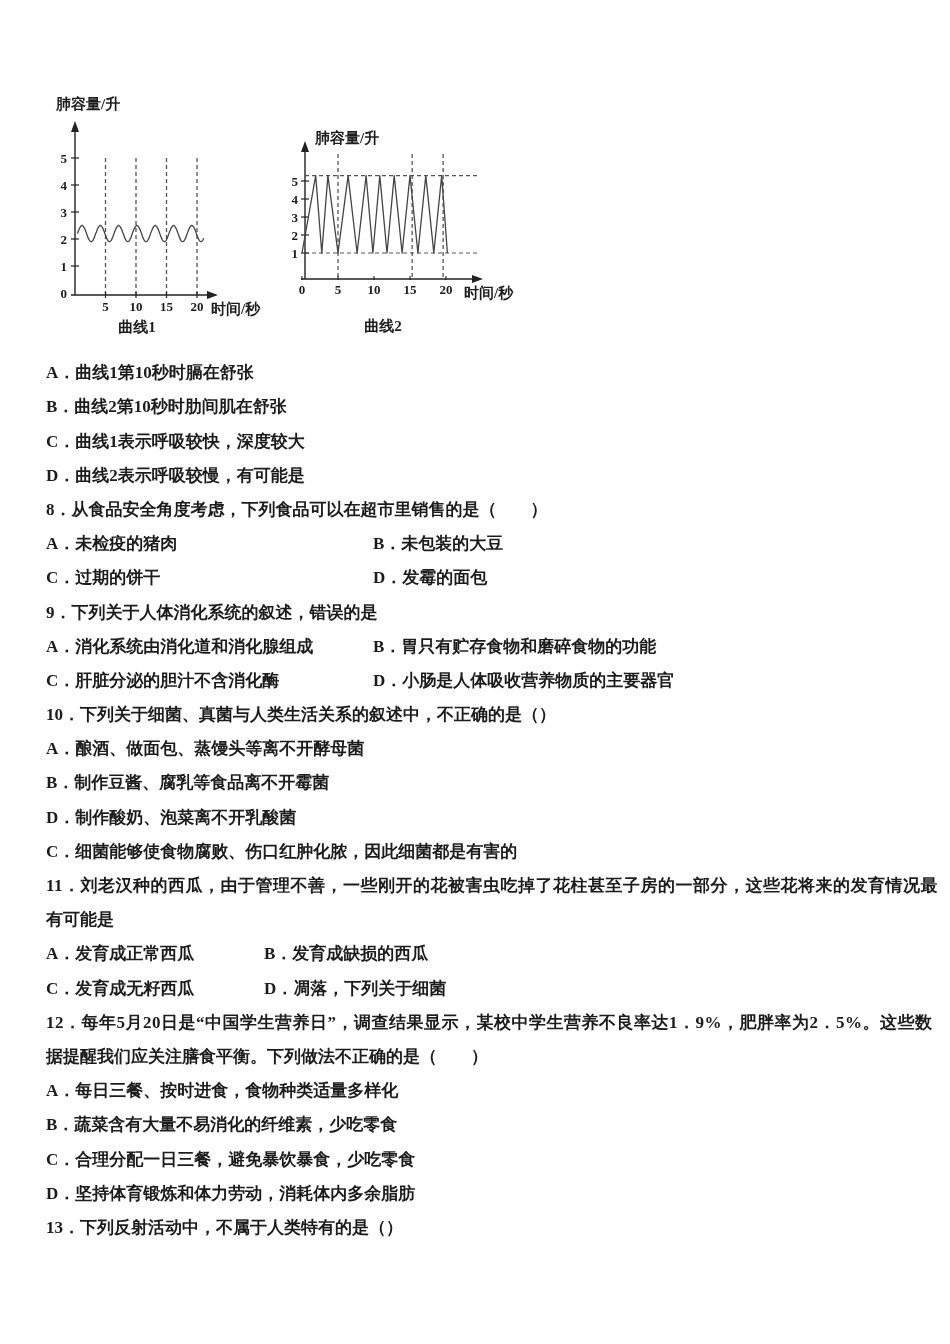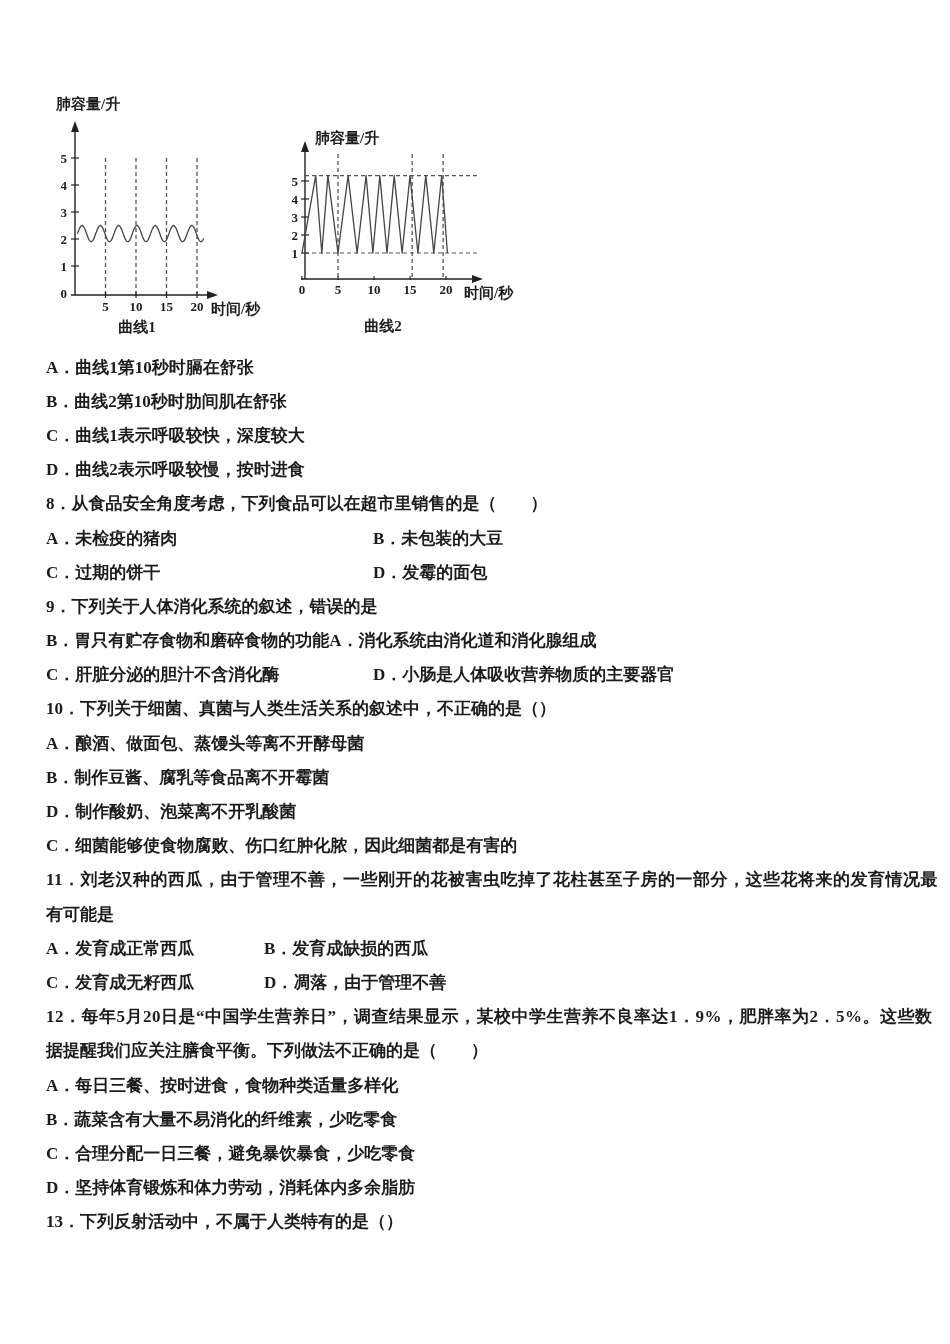--- a/index.html
+++ b/index.html
@@ -11,21 +11,21 @@
     color:#1c1c1c;
     overflow:hidden;
   }
   .chart-svg{position:absolute;}
   #chart1{left:45px;top:96px;}
   #chart2{left:288px;top:128px;}
   .textblock{
     position:absolute;left:46px;top:350px;width:878px;
     font-size:17px;font-weight:600;
   }
-  .row{height:34.2px;display:flex;align-items:center;white-space:pre;}
+  .row{height:34.2px;display:flex;align-items:flex-end;white-space:pre;}
   .row.justify{letter-spacing:0.5px;}
   .row.cols-wide .c0{width:327px;}
   .row.cols-narrow .c0{width:218px;}
   svg text{font-family:"Liberation Serif","DejaVu Serif",serif;fill:#1c1c1c;}
   svg .num{font-size:13px;font-weight:600;}
   svg .cjk{font-size:15px;font-weight:600;}
 </style>
 </head>
 <body>
 
@@ -95,36 +95,36 @@
       <line x1="158" y1="148" x2="158" y2="152" stroke="#222222" stroke-width="1.1"></line>
       <text x="158" y="166" text-anchor="middle" class="num">20</text>
       <polyline points="14.0,125.0 27.7,47.6 33.8,125.0 39.9,47.6 50.0,125.0 60.1,47.6 69.1,125.0 78.1,47.6 84.9,125.0 91.8,47.6 99.0,125.0 106.2,47.6 114.1,125.0 122.0,47.6 129.9,125.0 137.8,47.6 145.8,125.0 153.7,47.6 159.4,125.0" fill="none" stroke="#444444" stroke-width="1.3" stroke-linejoin="round"></polyline>
       <text x="176" y="170" class="cjk">时间/秒</text>
       <text x="95" y="203" text-anchor="middle" class="cjk">曲线2</text>
     </svg>
   <div class="textblock">
       <div class="row full"><span class="cell c0">A．曲线1第10秒时膈在舒张</span></div>
       <div class="row full"><span class="cell c0">B．曲线2第10秒时肋间肌在舒张</span></div>
       <div class="row full"><span class="cell c0">C．曲线1表示呼吸较快，深度较大</span></div>
-      <div class="row full"><span class="cell c0">D．曲线2表示呼吸较慢，按时进食</span></div>
+      <div class="row full"><span class="cell c0">D．曲线2表示呼吸较慢，有可能是</span></div>
       <div class="row full"><span class="cell c0">8．从食品安全角度考虑，下列食品可以在超市里销售的是（　　）</span></div>
       <div class="row cols-wide"><span class="cell c0">A．未检疫的猪肉</span><span class="cell c1">B．未包装的大豆</span></div>
       <div class="row cols-wide"><span class="cell c0">C．过期的饼干</span><span class="cell c1">D．发霉的面包</span></div>
       <div class="row full"><span class="cell c0">9．下列关于人体消化系统的叙述，错误的是</span></div>
-      <div class="row cols-wide"><span class="cell c1">B．胃只有贮存食物和磨碎食物的功能</span><span class="cell c0">A．消化系统由消化道和消化腺组成</span></div>
+      <div class="row cols-wide"><span class="cell c0">A．消化系统由消化道和消化腺组成</span><span class="cell c1">B．胃只有贮存食物和磨碎食物的功能</span></div>
       <div class="row cols-wide"><span class="cell c0">C．肝脏分泌的胆汁不含消化酶</span><span class="cell c1">D．小肠是人体吸收营养物质的主要器官</span></div>
       <div class="row full"><span class="cell c0">10．下列关于细菌、真菌与人类生活关系的叙述中，不正确的是（）</span></div>
       <div class="row full"><span class="cell c0">A．酿酒、做面包、蒸馒头等离不开酵母菌</span></div>
       <div class="row full"><span class="cell c0">B．制作豆酱、腐乳等食品离不开霉菌</span></div>
       <div class="row full"><span class="cell c0">D．制作酸奶、泡菜离不开乳酸菌</span></div>
       <div class="row full"><span class="cell c0">C．细菌能够使食物腐败、伤口红肿化脓，因此细菌都是有害的</span></div>
       <div class="row justify"><span class="cell c0">11．刘老汉种的西瓜，由于管理不善，一些刚开的花被害虫吃掉了花柱甚至子房的一部分，这些花将来的发育情况最</span></div>
       <div class="row full"><span class="cell c0">有可能是</span></div>
       <div class="row cols-narrow"><span class="cell c0">A．发育成正常西瓜</span><span class="cell c1">B．发育成缺损的西瓜</span></div>
-      <div class="row cols-narrow"><span class="cell c0">C．发育成无籽西瓜</span><span class="cell c1">D．凋落，由于管理不善</span></div>
+      <div class="row cols-narrow"><span class="cell c0">C．发育成无籽西瓜</span><span class="cell c1">D．凋落，下列关于细菌</span></div>
       <div class="row justify"><span class="cell c0">12．每年5月20日是“中国学生营养日”，调查结果显示，某校中学生营养不良率达1．9%，肥胖率为2．5%。这些数</span></div>
       <div class="row full"><span class="cell c0">据提醒我们应关注膳食平衡。下列做法不正确的是（　　）</span></div>
       <div class="row full"><span class="cell c0">A．每日三餐、按时进食，食物种类适量多样化</span></div>
       <div class="row full"><span class="cell c0">B．蔬菜含有大量不易消化的纤维素，少吃零食</span></div>
       <div class="row full"><span class="cell c0">C．合理分配一日三餐，避免暴饮暴食，少吃零食</span></div>
       <div class="row full"><span class="cell c0">D．坚持体育锻炼和体力劳动，消耗体内多余脂肪</span></div>
       <div class="row full"><span class="cell c0">13．下列反射活动中，不属于人类特有的是（）</span></div>
     </div>
 </div>
 

